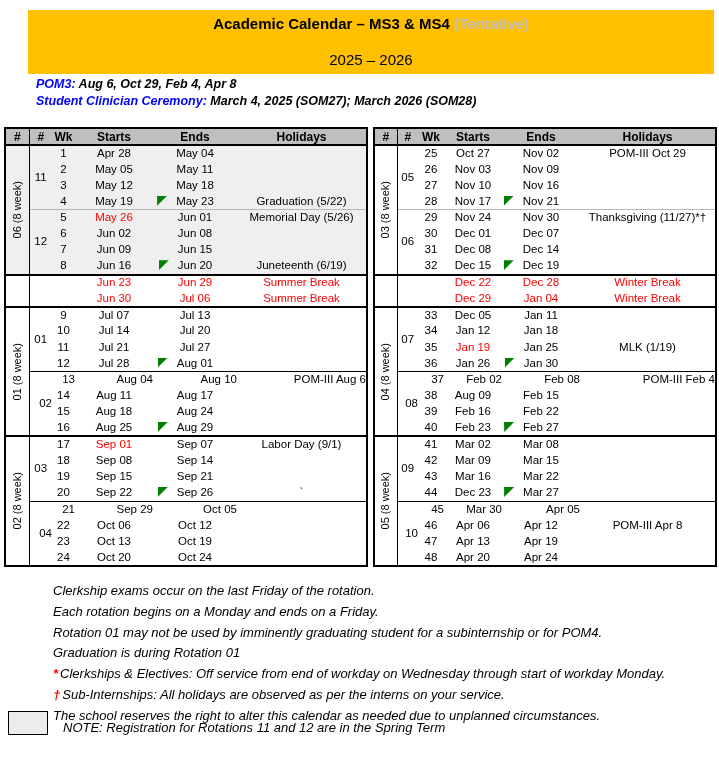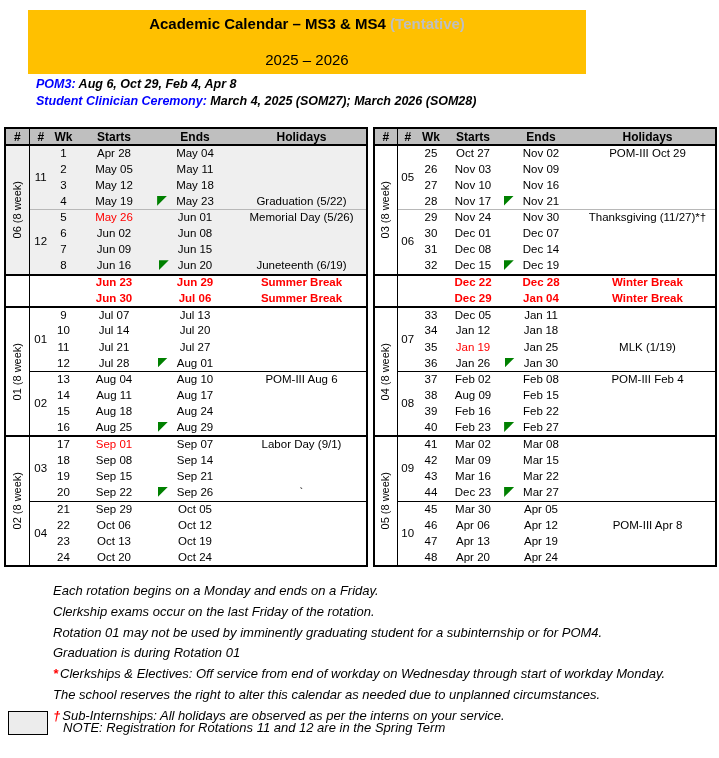--- a/index.html
+++ b/index.html
@@ -4,21 +4,21 @@
 <style>
   * { box-sizing: border-box; margin: 0; padding: 0; }
   html,body { background:#ffffff; }
   body {
     width: 719px; height: 758px; position: relative;
     font-family: "Liberation Sans", sans-serif; color:#000;
     overflow: hidden;
   }
   
   .banner {
-    position:absolute; left:28px; top:10px; width:558px;
+    position:absolute; left:28px; top:10px; width:686px;
     background: var(--gold, #FFC000);
     text-align:center; padding:5px 0 6px;
   }
   .banner .l1 { font-size:15px; font-weight:bold; }
   .banner .tent { color: var(--tent, #BFBFBF); }
   .banner .l2 { font-size:15px; font-weight:normal; margin-top:19px; }
   
   .info { position:absolute; left:36px; top:76px; font-size:12.5px; font-style:italic; font-weight:bold; }
   .info-line { line-height:17px; white-space:nowrap; }
   .info .lbl { color: var(--blue, #0000FF); }
@@ -29,35 +29,35 @@
     padding:0; text-align:center; vertical-align:middle;
     font-size:11.5px; line-height:1; height:16.2px; overflow:hidden; white-space:nowrap;
   }
   thead th {
     background: var(--hdr, #BFBFBF); font-weight:bold; font-size:12px;
     height:17px; border-bottom:2px solid #000;
   }
   .vcol { border-right:1px solid #000; }
   tr.block-start td { border-top:2px solid #000; }
   tr.div-gray  td { border-top:1px solid #b8b8b8; }
-  tr.div-black td { border-top:1px solid #000; }
+  tr.div-black td { border-top:1px solid #000;text-align:right; }
   tr.shaded td { background: var(--shade, #EFEFEF); }
   td.vcell { vertical-align:middle; }
   .vlabel {
     writing-mode: vertical-rl; transform: rotate(180deg);
     margin:0 auto; font-size:11px; white-space:nowrap;
   }
   td.ends .ew { position:relative; display:inline-block; }
   .flag {
     position:absolute; left:-19px; top:0px; width:10px; height:10px;
     background: var(--green, #008000);
     clip-path: polygon(0 0, 100% 0, 0 100%);
   }
   .red { color: var(--red, #FF0000); }
-  tr.brk td { color: var(--red, #FF0000); font-weight:bold; }
+  tr.brk td { color: var(--red, #FF0000); font-weight:normal; }
   
   .notes { position:absolute; left:53px; top:581px; font-size:13px; font-style:italic; }
   .note-line { line-height:20.8px; white-space:nowrap; }
   .note-line .marker { color: var(--red, #FF0000); font-weight:bold; margin-right:2px; }
   .note-row { position:absolute; left:8px; top:711px; display:flex; align-items:flex-end;gap:8px; }
   .note-box {
     display:inline-block; width:40px; height:24px;
     background:#ececec; border:1.5px solid #000; margin-right:7px; flex:0 0 auto;
   }
   .note-text { font-size:13px; font-style:italic; white-space:nowrap; }
@@ -465,25 +465,25 @@
           <td class="wk">48</td>
           <td class="starts">Apr 20</td>
           <td class="ends"><span class="ew"><span>Apr 24</span></span></td>
           <td class="hol"></td>
         </tr>
       </tbody>
   </table>
 </div>
 
 <div class="notes">
+    <div class="note-line"><span>Clerkship exams occur on the last Friday of the rotation.</span></div>
     <div class="note-line"><span>Each rotation begins on a Monday and ends on a Friday.</span></div>
-    <div class="note-line"><span>Clerkship exams occur on the last Friday of the rotation.</span></div>
     <div class="note-line"><span>Rotation 01 may not be used by imminently graduating student for a subinternship or for POM4.</span></div>
     <div class="note-line"><span>Graduation is during Rotation 01</span></div>
     <div class="note-line"><span class="marker">*</span><span>Clerkships &amp; Electives: Off service from end of workday on Wednesday through start of workday Monday.</span></div>
+    <div class="note-line"><span class="marker">†</span><span>Sub-Internships: All holidays are observed as per the interns on your service.</span></div>
     <div class="note-line"><span>The school reserves the right to alter this calendar as needed due to unplanned circumstances.</span></div>
-    <div class="note-line"><span class="marker">†</span><span>Sub-Internships: All holidays are observed as per the interns on your service.</span></div>
   </div>
 
 <div class="note-row">
   <span class="note-box"></span>
   <span class="note-text">NOTE: Registration for Rotations 11 and 12 are in the Spring Term</span>
 </div>
 
 </body></html>

